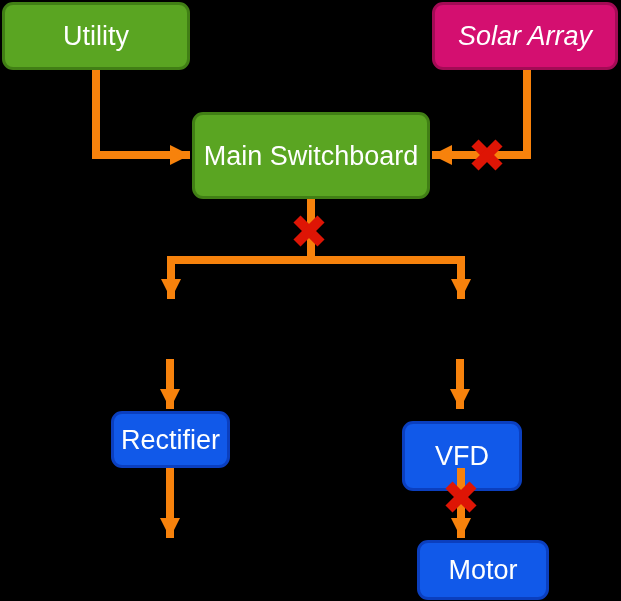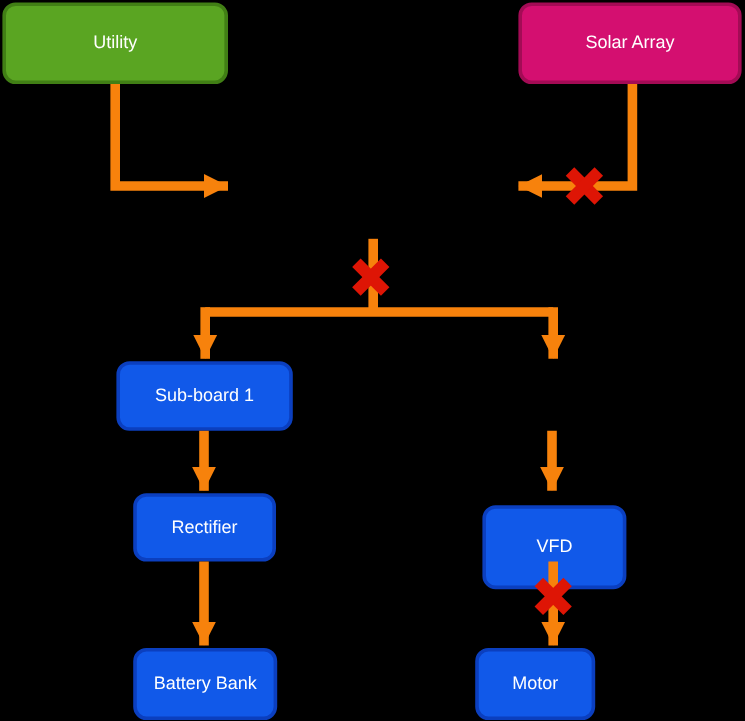--- a/index.html
+++ b/index.html
@@ -17,37 +17,37 @@
   }
   .node {
     position: absolute;
     box-sizing: border-box;
     border-radius: 11px;
     display: flex;
     align-items: center;
     justify-content: center;
     text-align: center;
     color: #FFFFFF;
-    font-size: 15px;
+    font-size: 27px;
     line-height: 26px;
     border: 3px solid transparent;
   }
   .node.green  { background: #5AA522; border-color: #417F15; }
-  .node.pink   { background: #D40F70; border-color: #A30B55; }
+  .node.pink   { background: #D40F70; border-color: #A30B55; font-style: italic; }
   .node.blue   { background: #1159E9; border-color: #0B3FBF; }
 
   .node-utility     { left: 2px;   top: 2px;   width: 188px; height: 68px; }
   .node-solar       { left: 432px; top: 2px;   width: 186px; height: 68px; }
   .node-main        { left: 192px; top: 112px; width: 238px; height: 87px; }
   .node-sub1        { left: 97px;  top: 301px; width: 147px; height: 58px; }
   .node-sub2        { left: 385px; top: 301px; width: 150px; height: 58px; }
   .node-rectifier   { left: 111px; top: 411px; width: 119px; height: 57px; text-align: center; }
   .node-vfd         { left: 402px; top: 421px; width: 120px; height: 70px; }
   .node-battery     { left: 111px; top: 540px; width: 120px; height: 60px; padding: 0 6px; }
-  .node-motor       { left: 396px; top: 540px; width: 100px; height: 60px; }
+  .node-motor       { left: 417px; top: 540px; width: 132px; height: 60px; }
 
   #edge-layer {
     position: absolute;
     left: 0; top: 0;
     width: 621px; height: 601px;
     pointer-events: none;
   }
   .edge {
     fill: none;
     stroke: #F7820C;
@@ -66,37 +66,34 @@
 <div id="canvas">
 
   <div class="node green node-utility">
     <span>Utility</span>
   </div>
 
   <div class="node pink node-solar">
     <span>Solar Array</span>
   </div>
 
+  <div class="node green node-main">
+    <span>Main Switchboard</span>
+  </div>
 
-  <div class="node blue node-sub1">
-    <span>Sub-board 1</span>
-  </div>
 
 
   <div class="node blue node-rectifier">
     <span>Rectifier</span>
   </div>
 
   <div class="node blue node-vfd">
     <span>VFD</span>
   </div>
 
-  <div class="node blue node-battery">
-    <span>Battery Bank</span>
-  </div>
 
   <div class="node blue node-motor">
     <span>Motor</span>
   </div>
 
   <svg id="edge-layer" viewBox="0 0 621 601" xmlns="http://www.w3.org/2000/svg">
     <defs>
       <marker id="arrow" viewBox="0 0 10 10" refX="10" refY="5" markerUnits="userSpaceOnUse" markerWidth="20" markerHeight="24" orient="auto">
         <path d="M 0 0 L 10 5 L 0 10 z" fill="#F7820C"></path>
       </marker>

